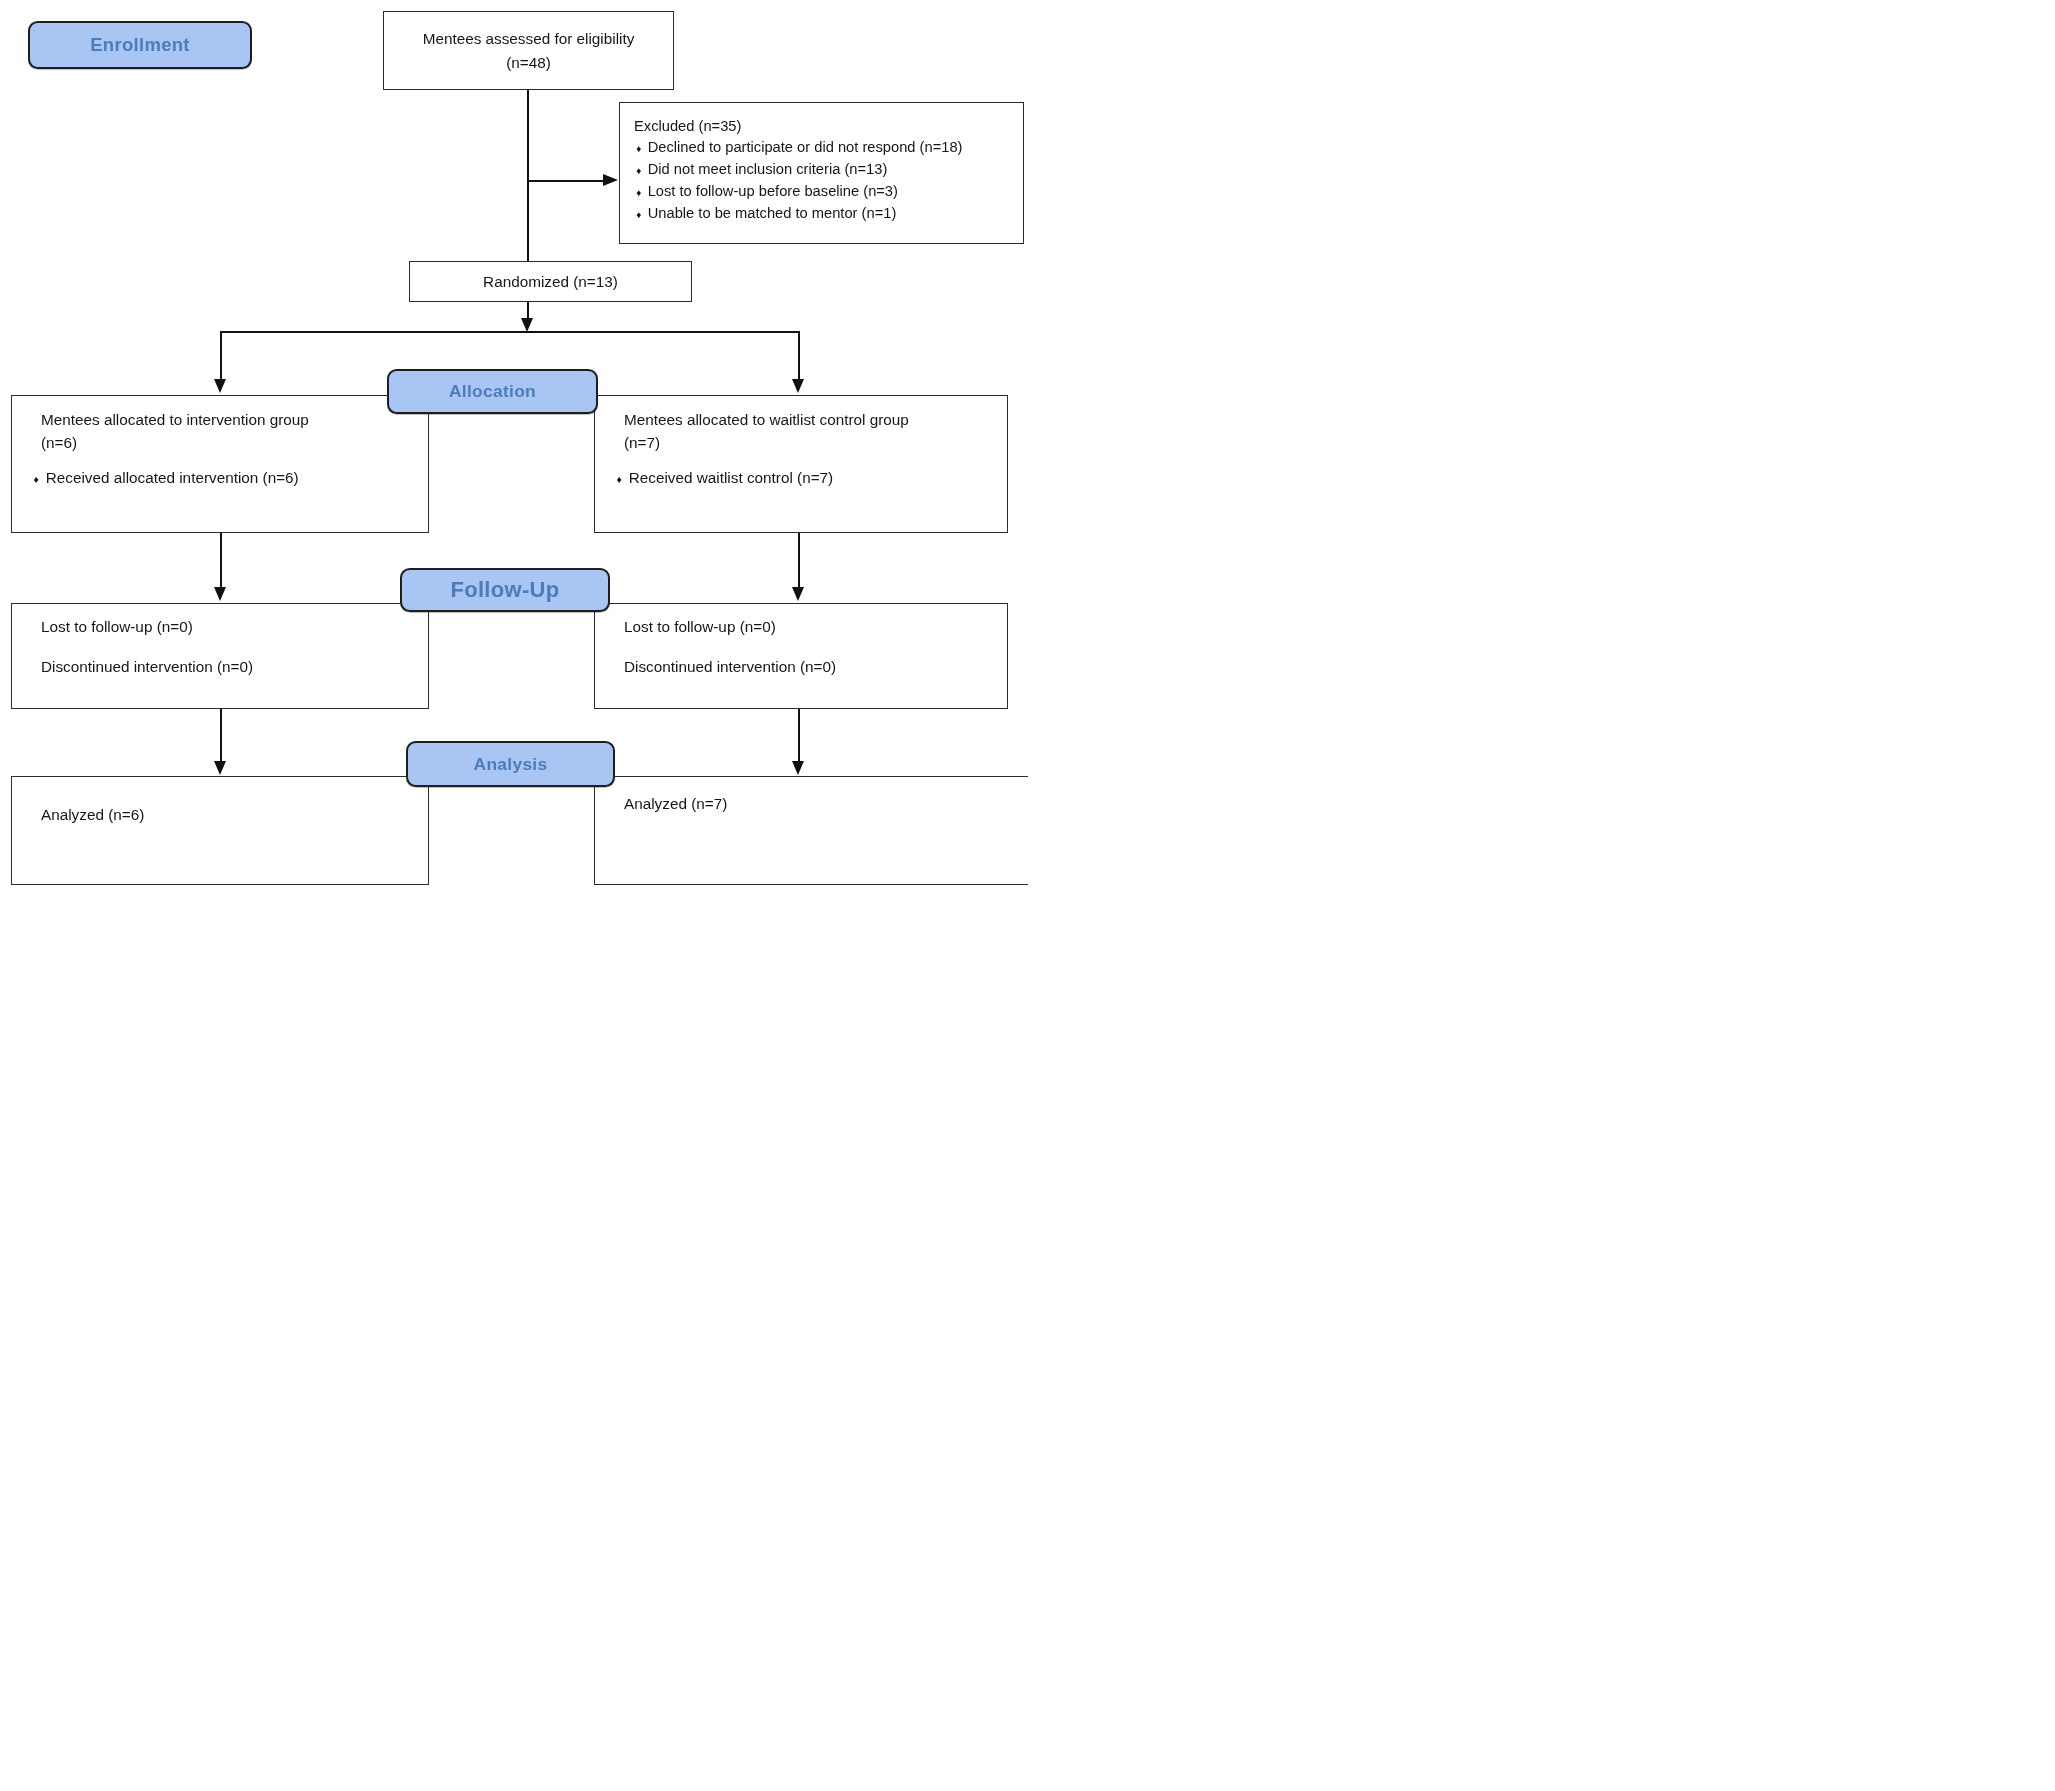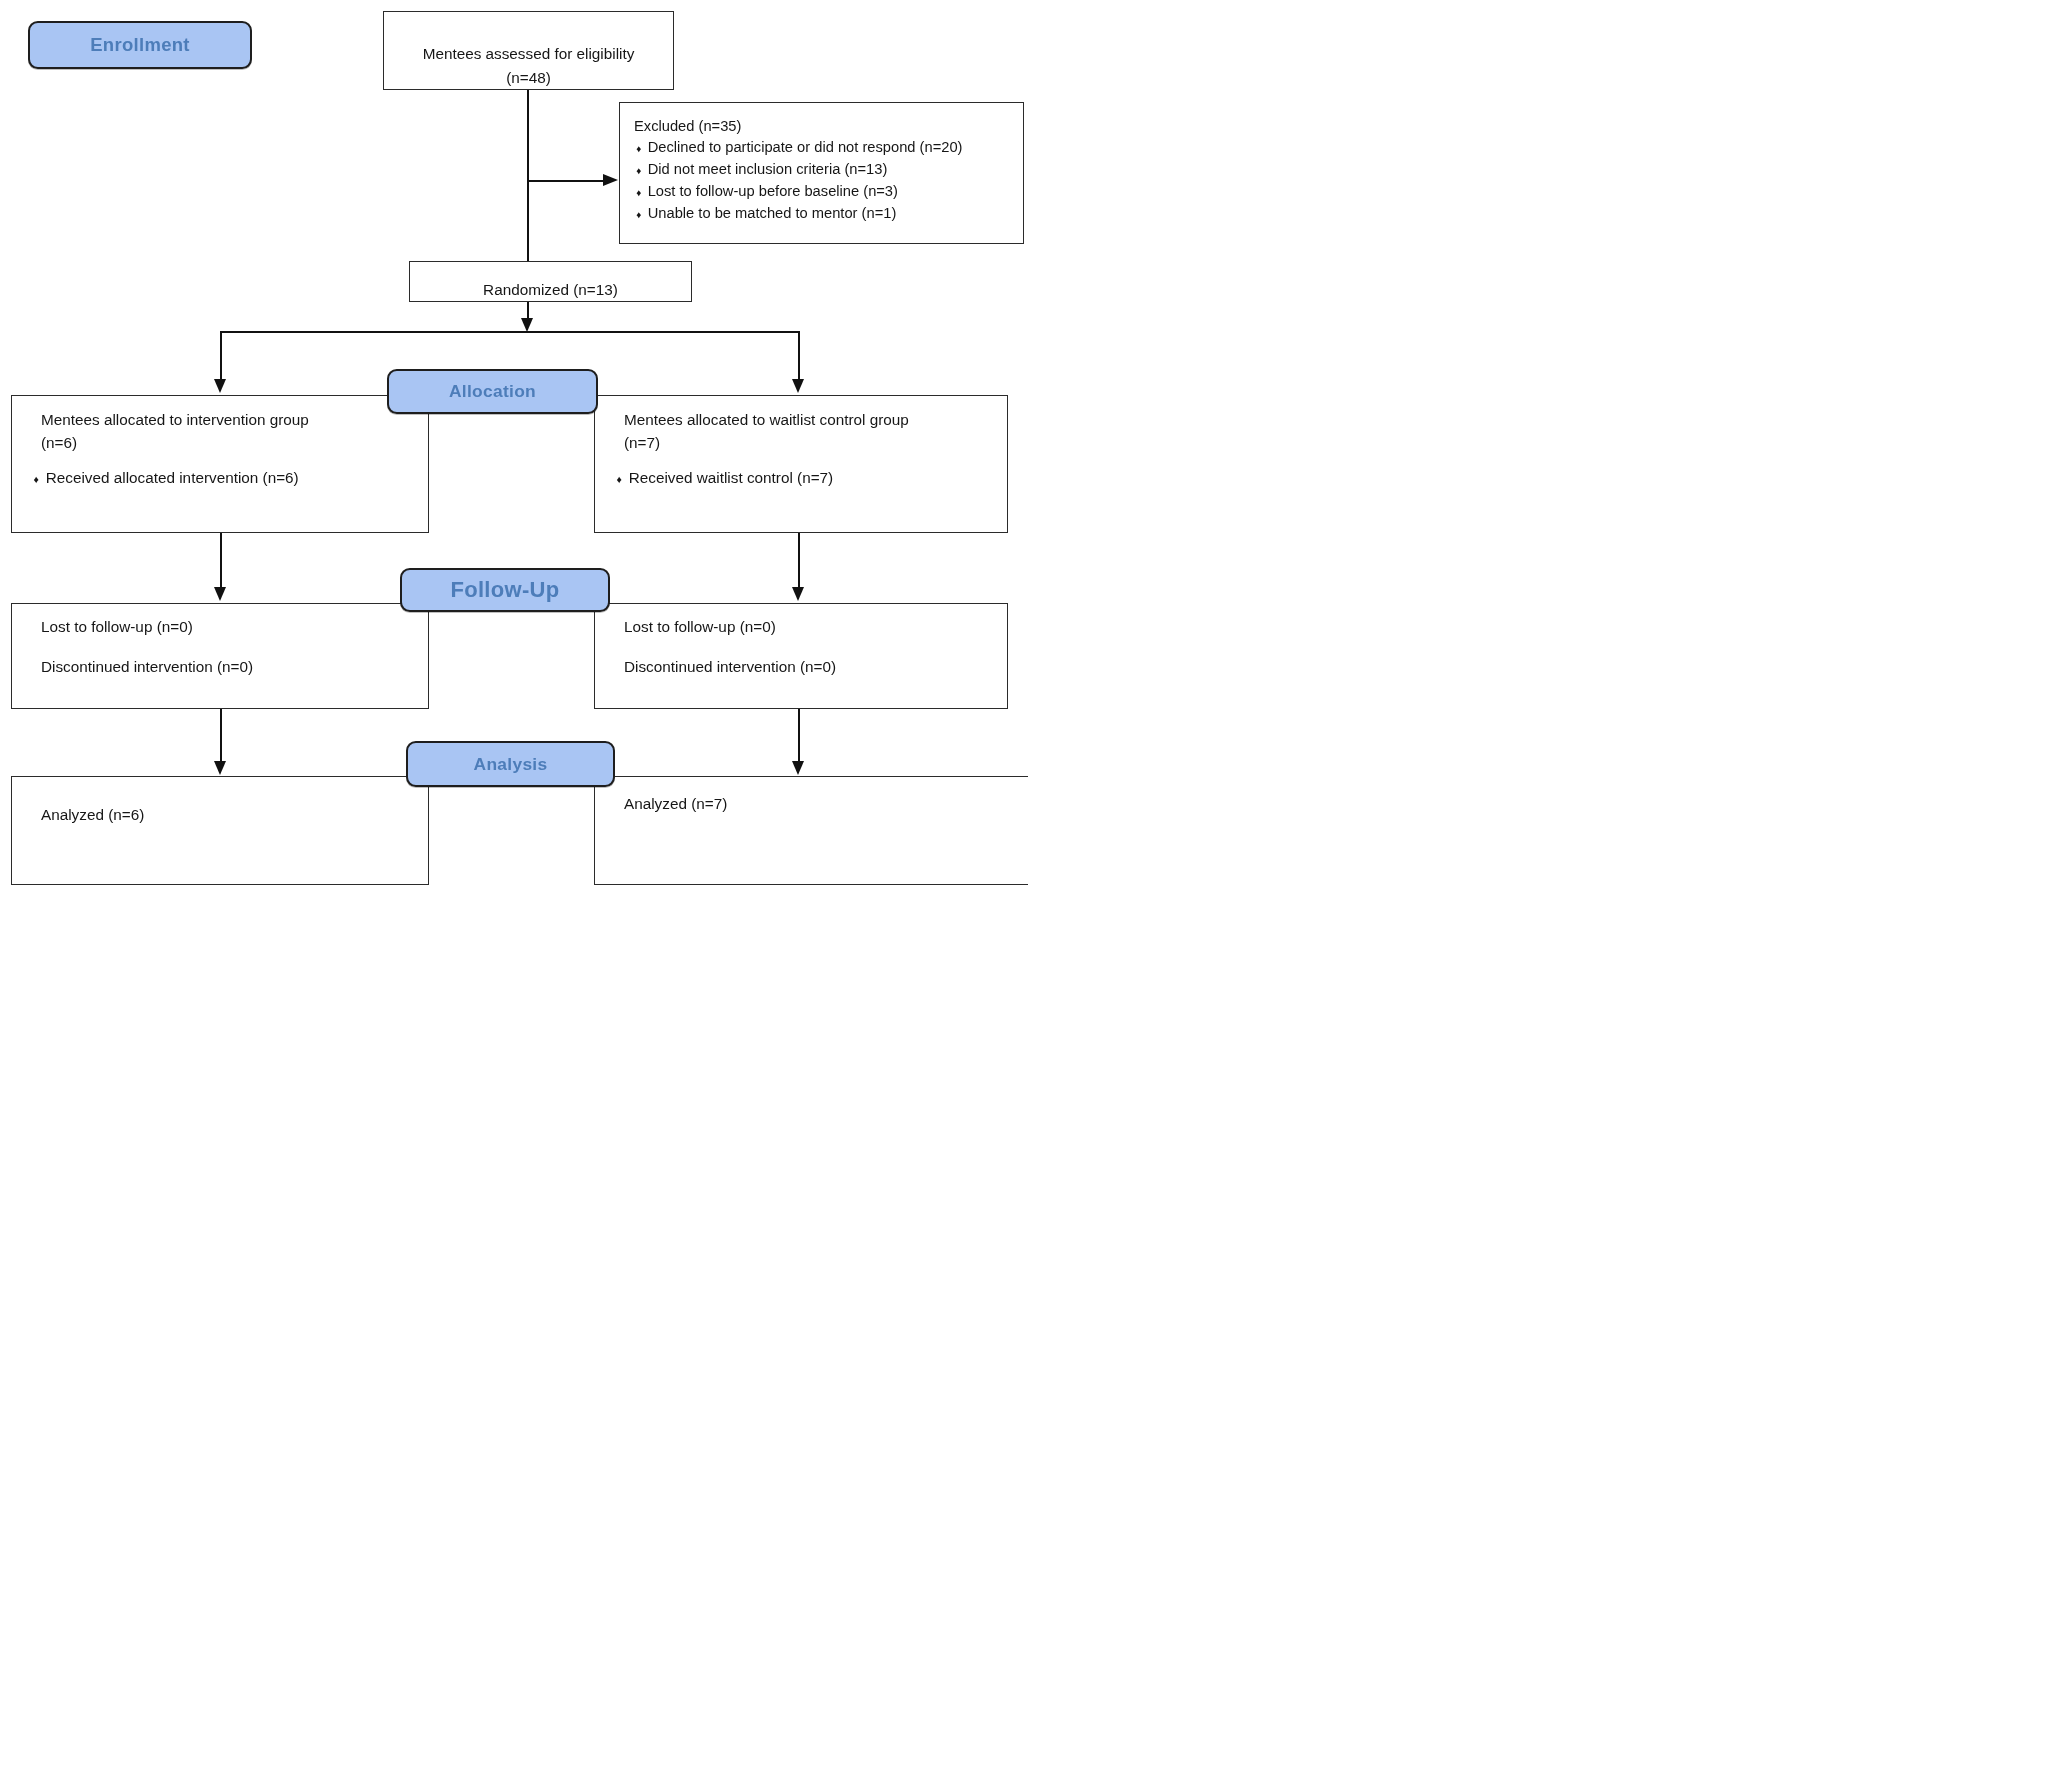--- a/index.html
+++ b/index.html
@@ -25,21 +25,21 @@
     background: var(--box-bg);
     border: 1.6px solid var(--box-border);
     z-index: 2;
     font-size: 15.3px;
     line-height: 23.4px;
   }
   .box.center {
     display: flex;
     flex-direction: column;
     align-items: center;
-    justify-content: flex-end;
+    justify-content: center;
     text-align: center;
   }
   .stage {
     position: absolute;
     background: var(--stage-fill);
     border: 2.2px solid #1e1e1e;
     border-radius: 9.8px;
     z-index: 3;
     display: flex;
     align-items: center;
@@ -105,21 +105,21 @@
 
   <div class="box center" id="eligibility-box" style="left:383px; top:11px; width:291px; height:79px;">
     <div>Mentees assessed for eligibility</div>
     <div>(n=48)</div>
   </div>
 
   <div class="box" id="excluded-box" style="left:619px; top:102px; width:405px; height:142px;">
     <div>Excluded (n=35)</div>
     <div class="bullet-row">
       <span class="diamond">♦</span>
-      <span>Declined to participate or did not respond (n=20)</span>
+      <span>Declined to participate or did not respond (n=18)</span>
     </div>
     <div class="bullet-row">
       <span class="diamond">♦</span>
       <span>Did not meet inclusion criteria (n=13)</span>
     </div>
     <div class="bullet-row">
       <span class="diamond">♦</span>
       <span>Lost to follow-up before baseline (n=3)</span>
     </div>
     <div class="bullet-row">

